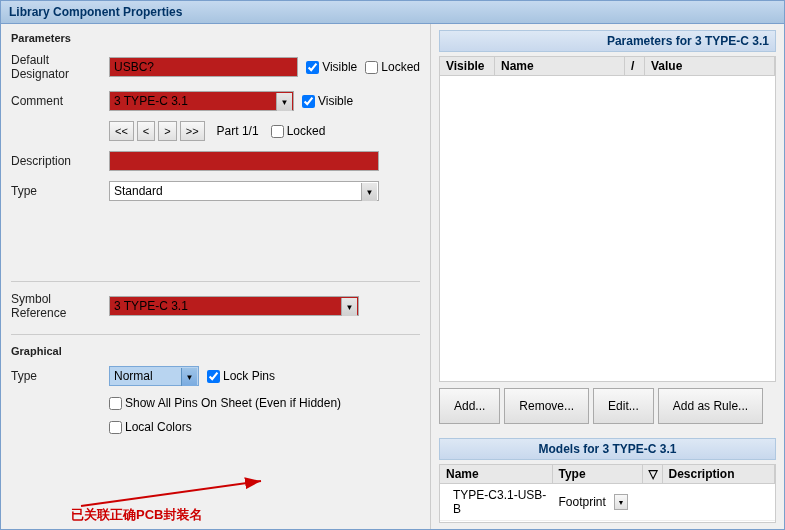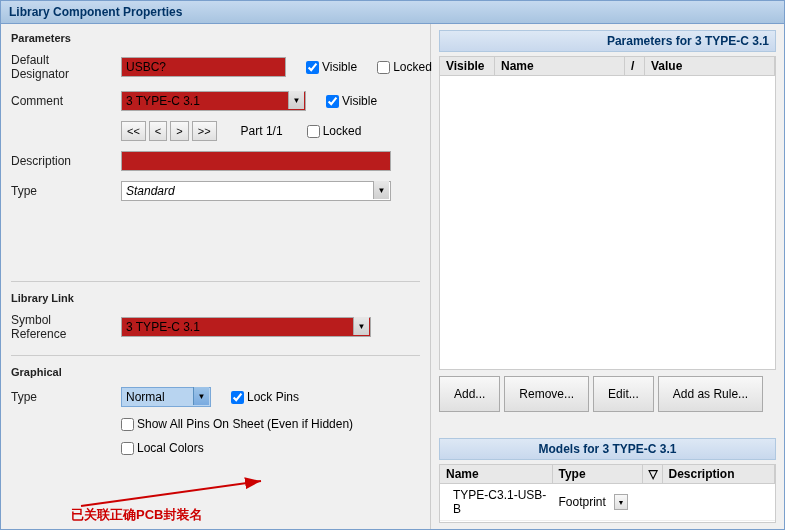--- a/index.html
+++ b/index.html
@@ -50,21 +50,21 @@
     }
     .section-label {
       font-weight: bold;
       font-size: 11px;
       color: #222;
       margin-bottom: 3px;
     }
     .form-row {
       display: flex;
       align-items: center;
-      gap: 20px;
+      gap: 8px;
       margin-bottom: 4px;
     }
     .form-label {
       width: 90px;
       flex-shrink: 0;
       font-size: 12px;
       color: #222;
     }
     .form-input {
       border: 1px solid #aaa;
@@ -82,32 +82,31 @@
       gap: 3px;
       font-size: 12px;
     }
     .checkbox-label input[type=checkbox] {
       width: 13px;
       height: 13px;
     }
     .select-wrapper {
       position: relative;
       display: inline-flex;
-      align-items: flex-start;
+      align-items: flex-end;
     }
     .form-select {
       border: 1px solid #aaa;
       background: white;
       padding: 2px 20px 2px 4px;
       font-size: 12px;
       height: 20px;
       appearance: none;
       -webkit-appearance: none;
       cursor: pointer;
-      font-style: italic;
     }
     .select-arrow {
       position: absolute;
       right: 2px;
       width: 16px;
       height: 18px;
       background: linear-gradient(to bottom, #e8e8e8, #d0d0d0);
       border-left: 1px solid #aaa;
       display: flex;
       align-items: center;
@@ -183,21 +182,21 @@
       font-weight: bold;
       border-right: 1px solid #ccc;
     }
     .table-body {
       border: 1px solid #ccc;
       flex: 1;
       background: white;
       overflow-y: auto;
     }
     .models-section {
-      margin-top: 20px;
+      margin-top: 8px;
     }
     .models-header {
       background: linear-gradient(to bottom, #dde8f5, #c8d8ed);
       border: 1px solid #b0c8e0;
       padding: 3px 6px;
       font-size: 12px;
       font-weight: bold;
       text-align: center;
       color: #003366;
       margin-bottom: 4px;
@@ -295,21 +294,20 @@
             <option>Standard</option>
           </select>
           <div class="select-arrow">▼</div>
         </div>
       </div>
 
       <div style="height: 60px;"></div>
 
       <div class="divider"></div>
 
-      <div class="section-label">Library Link</div>
 
       <div class="form-row">
         <div class="form-label">Symbol Reference</div>
         <div class="select-wrapper">
           <input class="form-input" style="width: 250px;" type="text" value="3 TYPE-C 3.1">
           <div class="select-arrow">▼</div>
         </div>
       </div>
 
       <div class="divider"></div>

